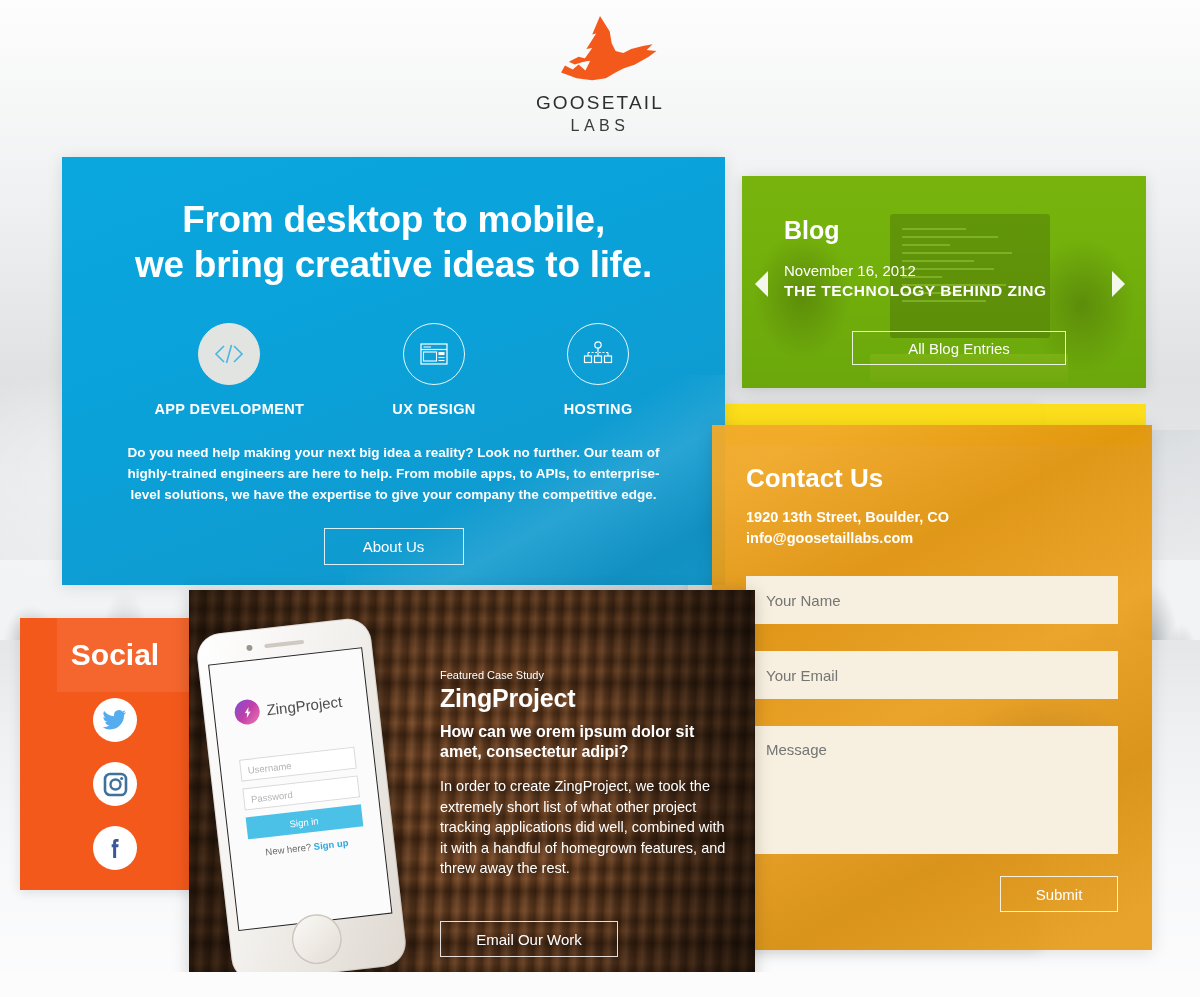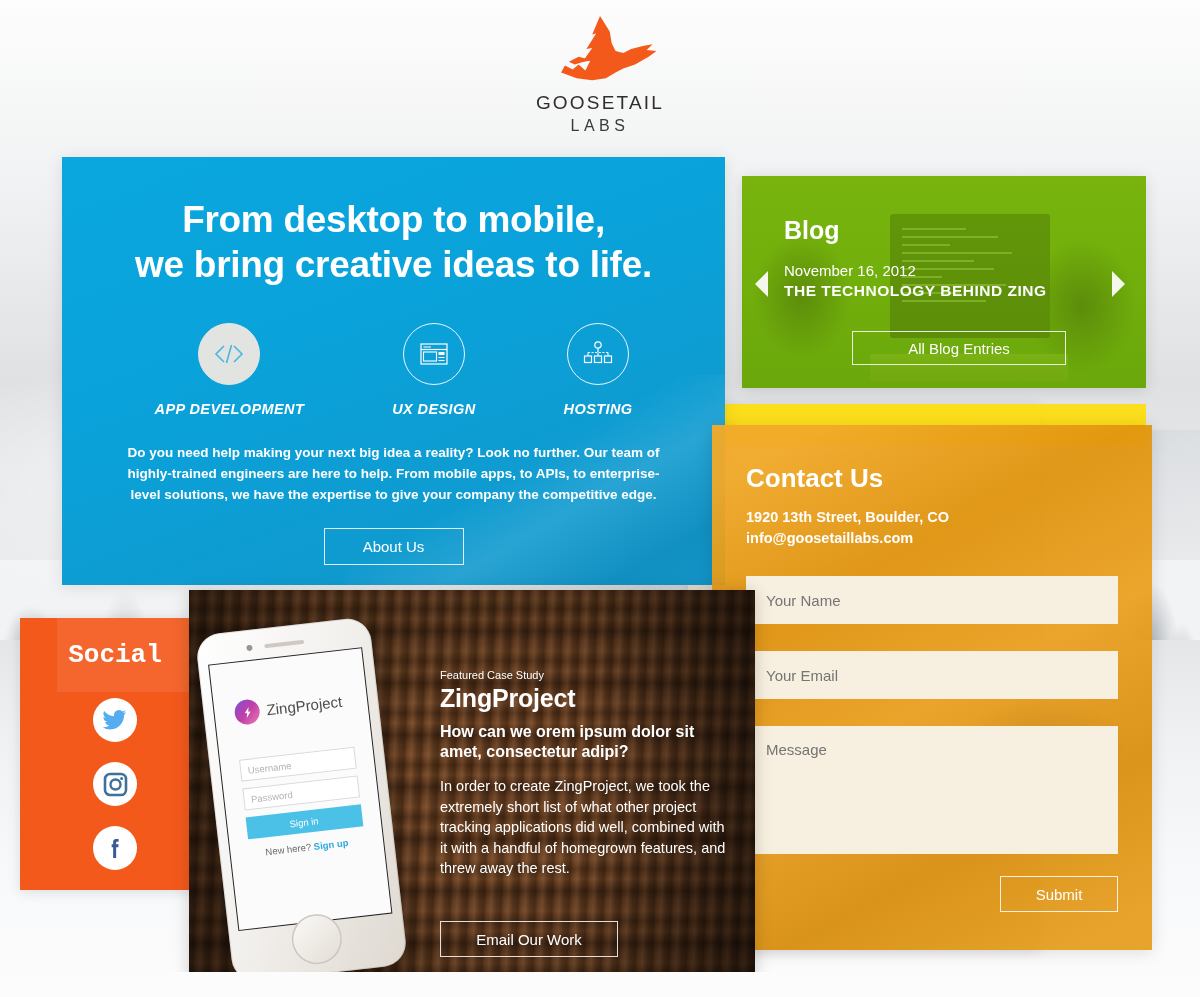--- a/index.html
+++ b/index.html
@@ -84,21 +84,21 @@
   .service { display:flex; flex-direction:column; align-items:center; cursor:pointer; }
   .svc-circle {
     width:62px; height:62px; border-radius:50%;
     border:1.5px solid rgba(255,255,255,.9);
     display:flex; align-items:center; justify-content:center;
   }
   .svc-circle.filled { background:#e2e4e2; border-color:#e2e4e2; }
   .svc-label {
     color:#fff; font-size:14.5px; font-weight:bold; letter-spacing:.4px; margin-top:16px;
   }
-  .svc-label.bold { font-weight:bold;font-style:italic; }
+  .svc-label.bold { font-weight:bold; }
   #hero p.lead {
     color:#fff; font-size:13.5px; line-height:1.55; text-align:center;
     width:540px; margin:26px auto 0; font-weight:bold;
   }
   #about-us { width:140px; height:37px; margin:22px auto 0; display:flex; }
 
   
   #blog {
     left:742px; top:176px; width:404px; height:212px; z-index:18;
     overflow:hidden; box-shadow:0 2px 14px rgba(0,0,0,.12);
@@ -179,21 +179,21 @@
     left:20px; top:618px; width:190px; height:272px; z-index:22;
     background:#f4591c; box-shadow:0 2px 12px rgba(0,0,0,.12);
   }
   #social .cap {
     position:absolute; left:37px; top:0; width:153px; height:74px;
     background:rgba(255,255,255,.08);
   }
   #social h2 {
     position:absolute; left:0; top:0; width:190px; height:74px;
     display:flex; align-items:center; justify-content:center;
-    color:#fff; font-size:26px; font-weight:bold;font-family:Liberation Mono, monospace;
+    color:#fff; font-size:30px; font-weight:bold;
   }
   .social-icons { position:absolute; left:0; top:80px; width:190px; }
   .social-link {
     width:44px; height:44px; border-radius:50%; background:#fff;
     margin:0 auto 20px; display:flex; align-items:center; justify-content:center;
     cursor:pointer;
   }
 
   
   #case {

